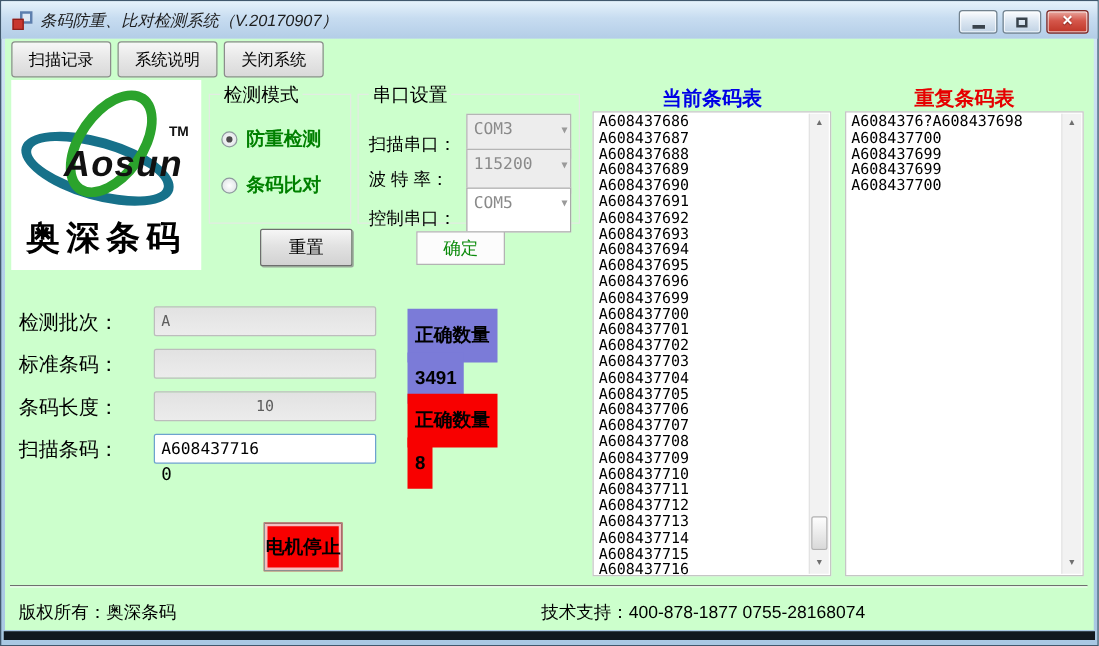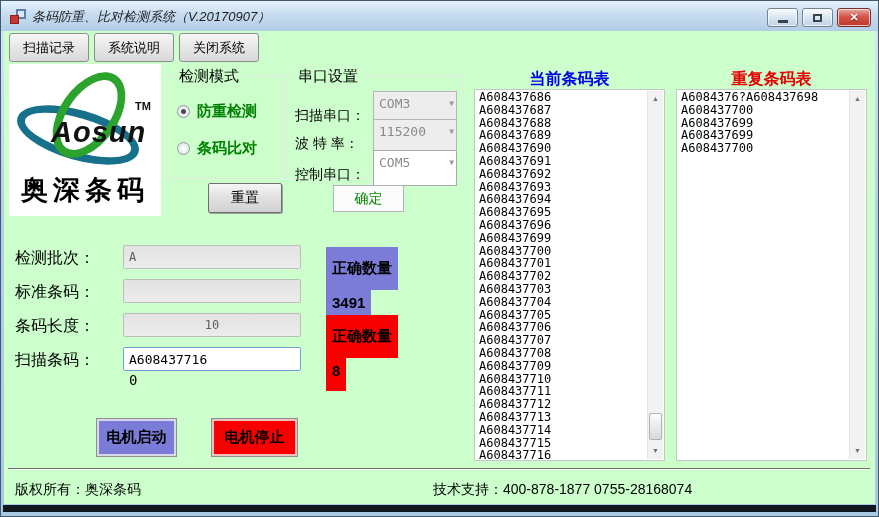--- a/index.html
+++ b/index.html
@@ -78,21 +78,21 @@
   .btn-reset { left:204px; top:152px; width:74px; height:30px; color:#000;
                border:1px solid #6e6e6e; border-radius:2px;
                background:linear-gradient(#f6f6f6,#e2e2e2 45%,#d2d2d2);
                box-shadow:1px 1px 0 #9aa59a; }
   .btn-confirm { left:329px; top:154px; width:71px; height:27px; color:#0a8a0a;
                  border:1px solid #b3b3b3; background:#fcfcfc; }
 
   .btn-motor { position:absolute; top:387px; height:39px; font-size:15px; font-weight:bold; color:#000;
                border:1px solid #8f8f8f; box-shadow:inset 0 0 0 2px rgba(240,240,240,.8); }
   .btn-start { left:92px;  width:81px; background:#7b7bd8; }
-  .btn-stop  { left:207px; width:87px; background:#f80000; }
+  .btn-stop  { left:207px; width:63px; background:#f80000; }
 
   
   .f-label { position:absolute; left:11px; font-size:16px; color:#000; white-space:nowrap; }
   .f-input { position:absolute; left:119px; width:178px; height:24px; border-radius:2px;
              font-family:"DejaVu Sans Mono", monospace; font-size:12px; padding:0 5px; }
   .f-input:disabled, .f-input.dis { background:linear-gradient(#e2e2e2,#ececec); border:1px solid #bdbdbd; color:#5e5e5e; }
   .f-input.center { text-align:center; }
   .f-input.active { background:#fff; border:1px solid #6da2ce; color:#000; font-size:13px; }
   .scan-count { position:absolute; left:125px; top:341px; font-size:14px; color:#000;
                 font-family:"DejaVu Sans Mono", monospace; }
@@ -221,21 +221,20 @@
     <div class="f-label" style="top:319px;">扫描条码：</div>
     <input class="f-input active" style="top: 316px;" value="A608437716">
 
     <div class="scan-count">0</div>
 
     <div class="badge blue" style="top:216px;">正确数量</div>
     <div class="badge blue" style="top:251px;">3491</div>
     <div class="badge red" style="top:284px;">正确数量</div>
     <div class="badge red" style="top:319px;">8</div>
 
-    <button class="btn-motor btn-start">电机启动</button>
     <button class="btn-motor btn-stop">电机停止</button>
 
     <div class="list-title lt-current">当前条码表</div>
     <div class="list-title lt-duplicate">重复条码表</div>
 
     <div class="listbox lb-current">
       <div class="list-inner">
 
       <div class="li">A608437686</div>
           <div class="li">A608437687</div>

